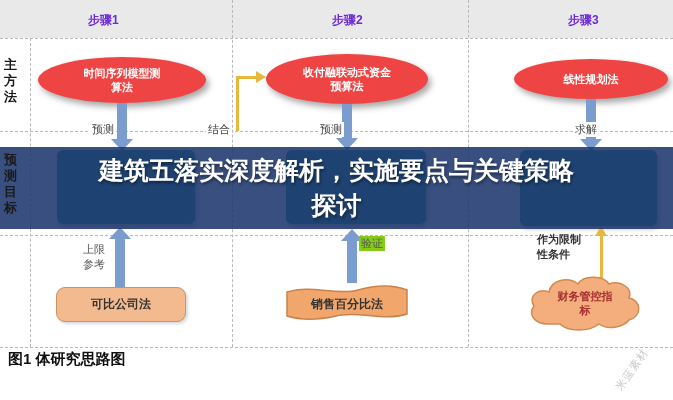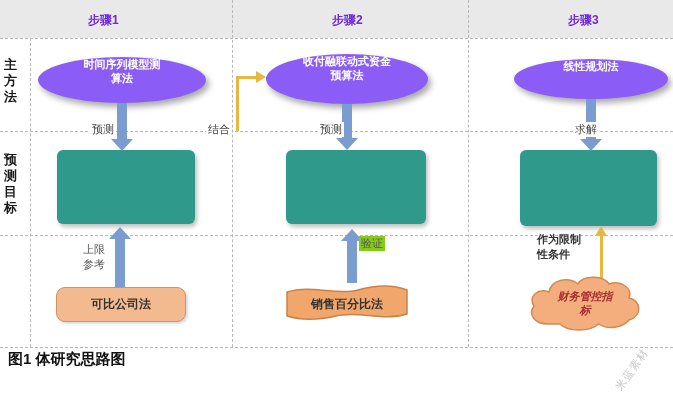--- a/index.html
+++ b/index.html
@@ -10,22 +10,22 @@
   
   .vline{position:absolute;width:0;border-left:1px dashed #b9b9b9;z-index:1;}
   .hline{position:absolute;height:0;border-top:1px dashed #b9b9b9;z-index:1;}
   
   .topband{position:absolute;left:0;top:0;width:673px;height:38px;background:#e9e9e9;z-index:1;}
   .steplabel{position:absolute;top:12px;font-size:12px;font-weight:bold;color:#6d28d9;z-index:2;}
   
   .side{position:absolute;left:4px;width:13px;font-size:13px;font-weight:bold;color:#1a1a1a;
         line-height:16px;word-break:break-all;text-align:center;z-index:8;}
   
-  .ellipse{position:absolute;background:#8b5cf6;border-radius:50%;color:#fff;z-index:3;
-           display:flex;justify-content:center;text-align:center;
+  .ellipse{position:absolute;background:#ef4444;border-radius:50%;color:#fff;z-index:3;
+           display:flex;align-items:center;justify-content:center;text-align:center;
            box-shadow:3px 4px 6px rgba(0,0,0,0.35);}
   .etxt{font-size:11px;font-weight:bold;line-height:14px;}
   
   .midbox{position:absolute;background:#2f998c;border-radius:6px;z-index:2;
           box-shadow:2px 3px 4px rgba(0,0,0,0.25);}
   
   .arrowD,.arrowU{position:absolute;width:22px;z-index:3;}
   .arrowD .shaft,.arrowU .shaft{position:absolute;left:6px;width:10px;background:#7b9cce;}
   .headD{position:absolute;left:0;width:0;height:0;border-left:11px solid transparent;
          border-right:11px solid transparent;border-top:12px solid #7b9cce;}
@@ -47,21 +47,21 @@
           justify-content:center;text-align:center;color:#fff;font-weight:bold;
           font-size:25px;line-height:35px;text-shadow:1px 2px 3px rgba(0,0,0,0.45);}
   
   .refrect{position:absolute;background:#f3b98f;border:1px solid #cf9260;border-radius:9px;
            display:flex;align-items:center;justify-content:center;font-size:12px;
            font-weight:600;color:#333;z-index:3;box-shadow:2px 2px 3px rgba(0,0,0,0.15);}
   .refshape{position:absolute;z-index:3;}
   .refshape .overlay{position:absolute;inset:0;display:flex;align-items:center;
                      justify-content:center;font-size:12px;font-weight:600;color:#333;}
   .cloudtxt{position:absolute;left:34px;top:17px;width:58px;text-align:center;font-size:11px;
-            font-weight:bold;color:#a83232;line-height:14px;font-style:italic;}
+            font-weight:bold;color:#a83232;line-height:14px;}
   
   .caption{position:absolute;left:8px;top:350px;font-size:15px;font-weight:bold;color:#111;z-index:2;}
   .note{position:absolute;left:8px;top:371px;font-size:9px;color:#8a8a8a;z-index:2;}
   .watermark{position:absolute;left:608px;top:362px;font-size:11px;color:#c9c9c9;
              letter-spacing:1px;transform:rotate(-55deg);z-index:2;}
 </style>
 </head>
 <body>
 
 <div id="canvas">
@@ -145,17 +145,21 @@
     <div class="overlay">销售百分比法</div>
   </div>
 
   <div class="refshape" style="left:522px;top:272px;width:126px;height:62px">
     <svg width="126" height="62" viewBox="0 0 126 62">
       <path d="M26,52 C12,52 6,42 12,34 C6,24 16,16 27,20 C29,8 46,4 56,12 C62,2 82,4 87,12 C99,8 111,16 107,26 C119,28 121,44 107,48 C101,56 85,58 77,52 C67,60 46,60 38,52 Z" fill="#f4ae7d" stroke="#cf8a50" stroke-width="1.5"></path>
     </svg>
     <div class="cloudtxt">财务管控指标</div>
   </div>
 
+  <div class="banner">
+    <div>建筑五落实深度解析，实施要点与关键策略</div>
+    <div>探讨</div>
+  </div>
 
   <div class="caption">图1  体研究思路图</div>
   <div class="watermark">米蓝素材</div>
 
 </div>
 
 </body></html>

